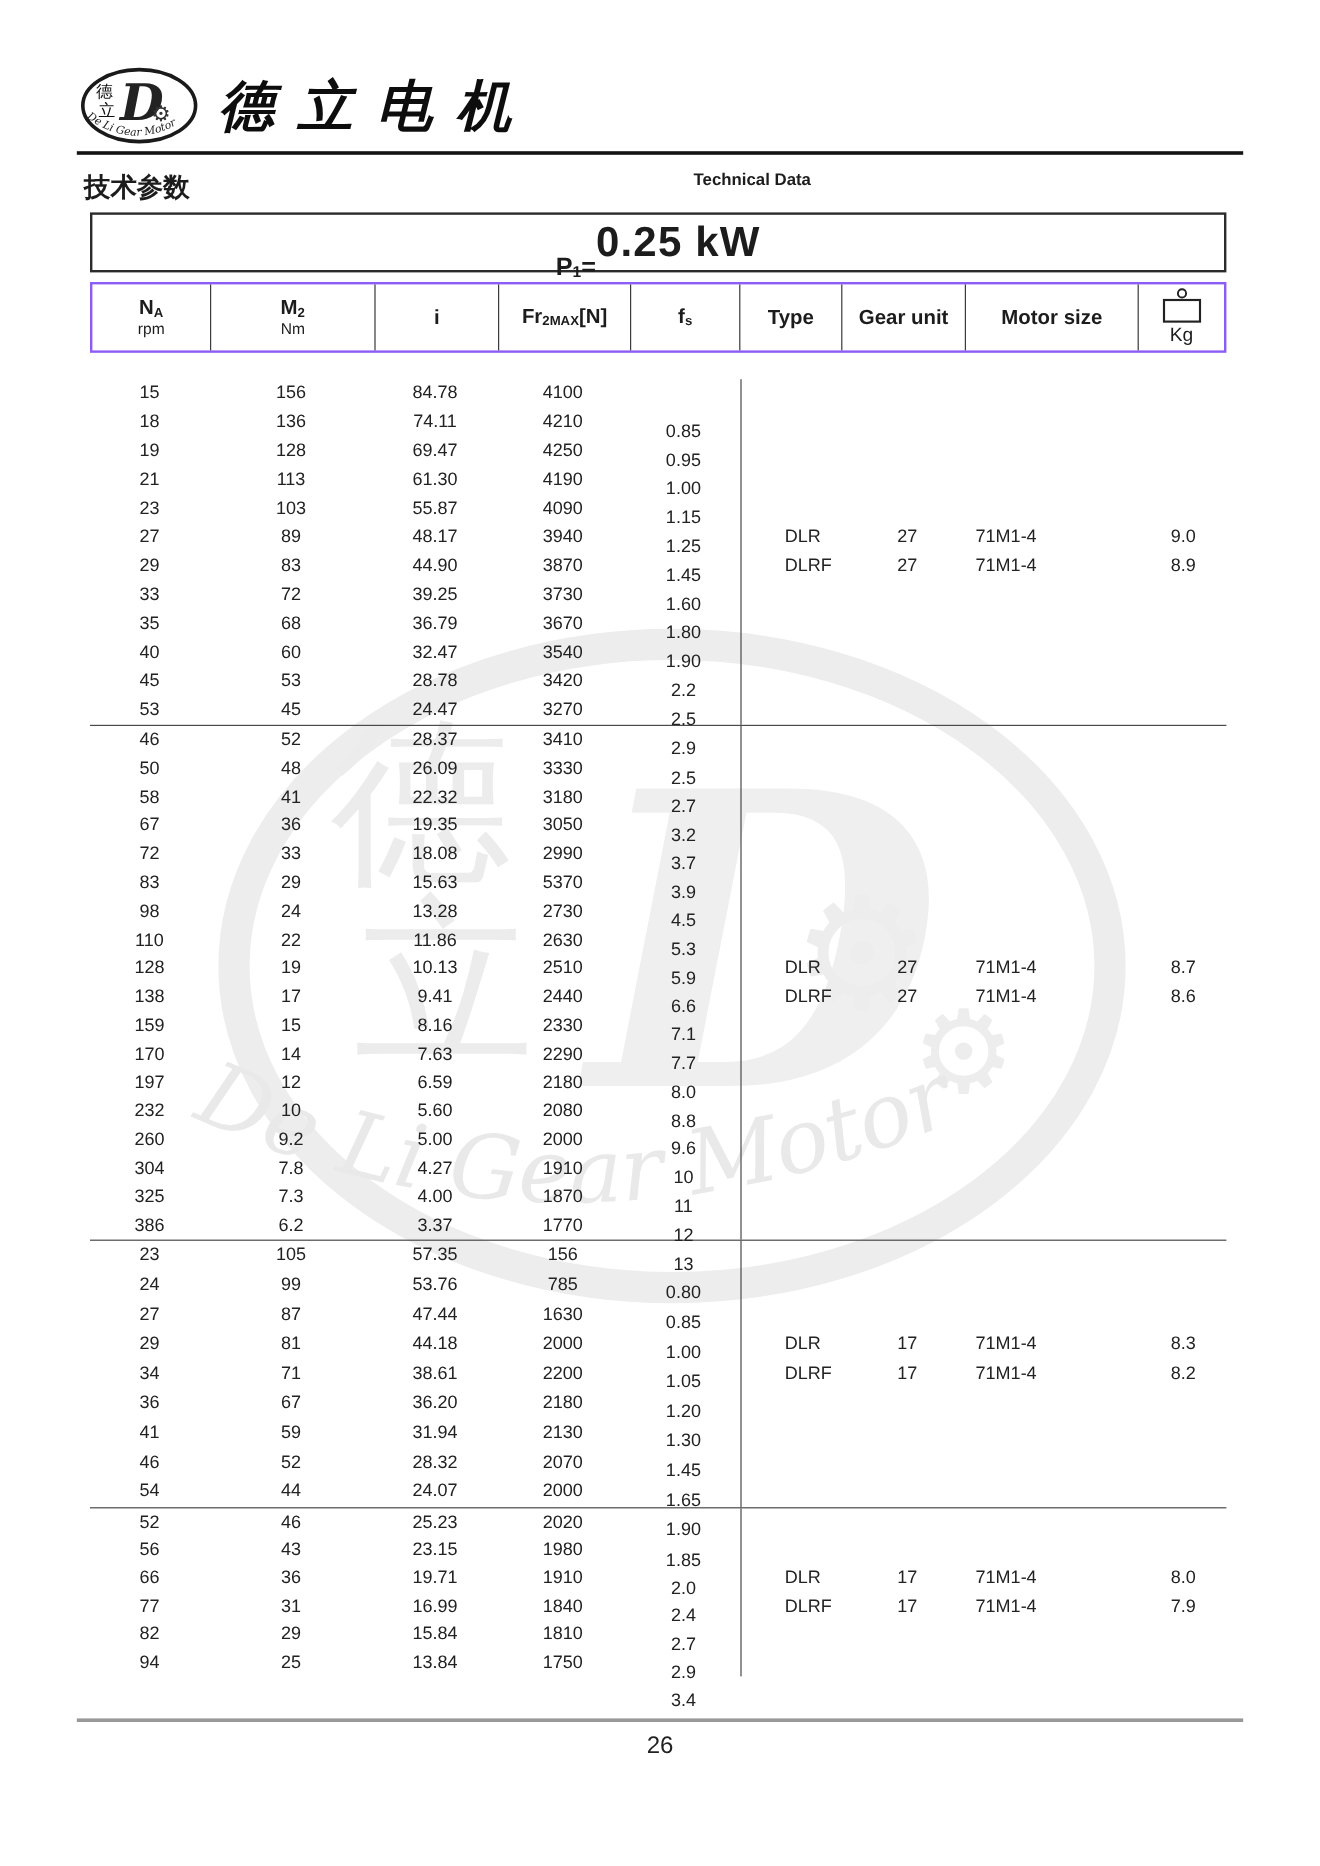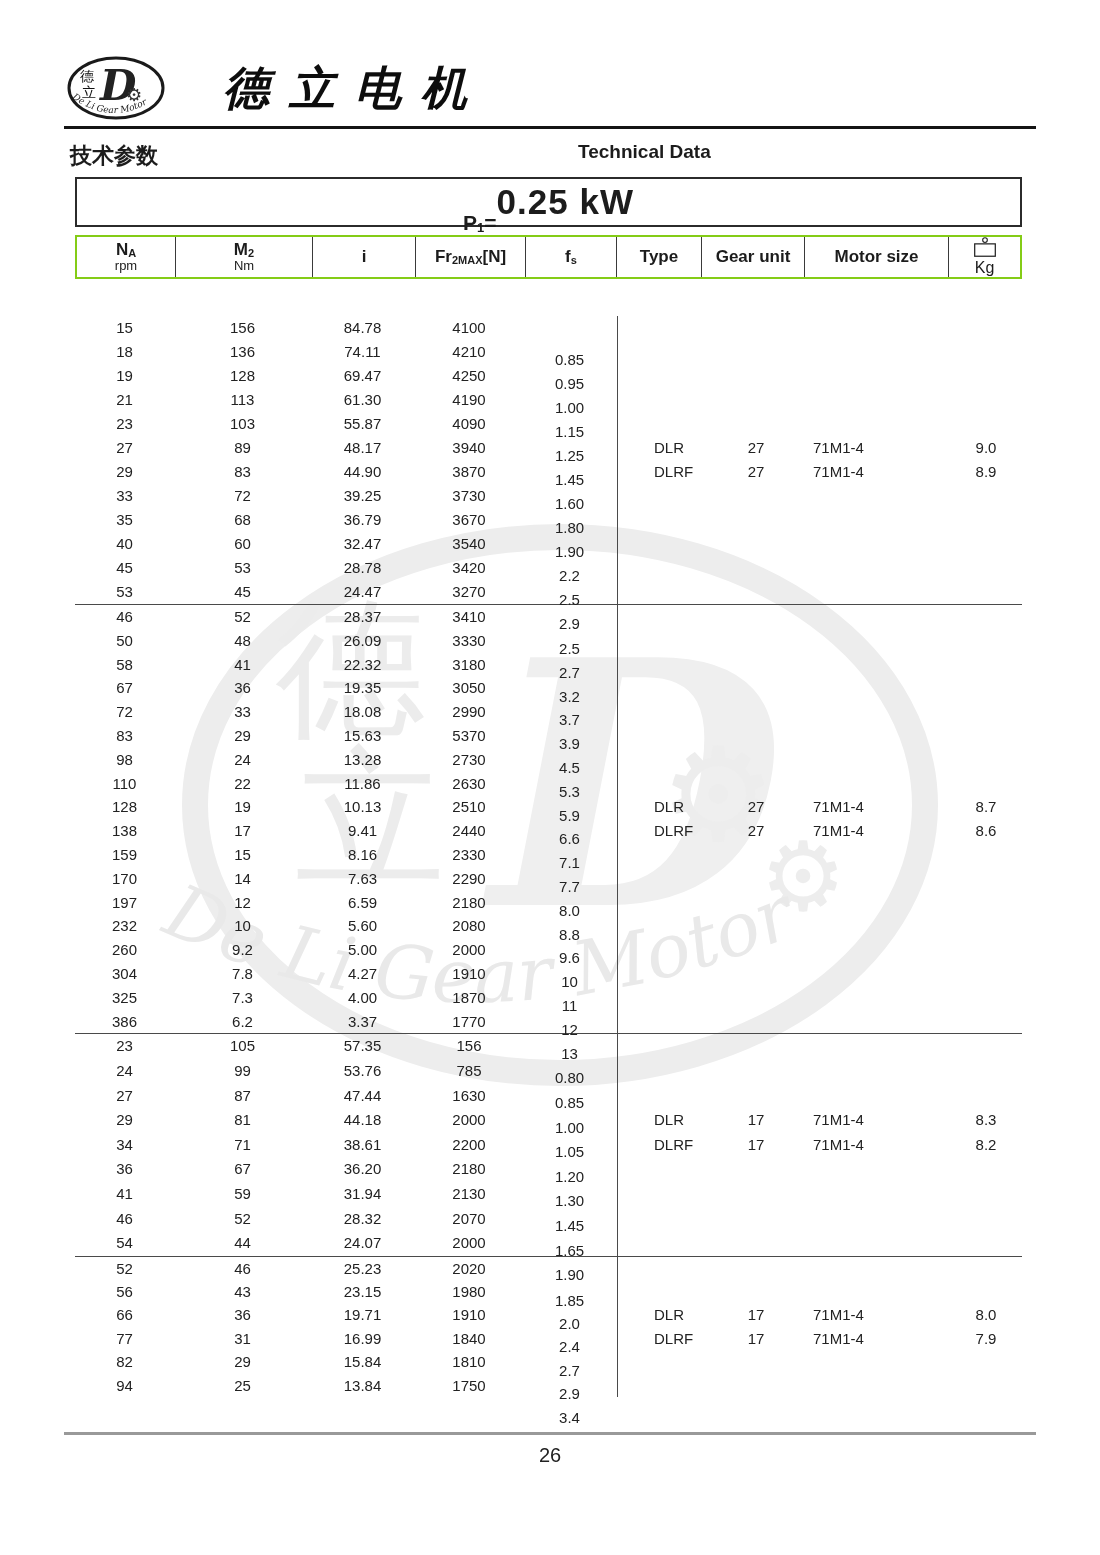--- a/index.html
+++ b/index.html
@@ -4,32 +4,32 @@
 <style>
   html,body{margin:0;padding:0;background:#fff;}
   .page{position:relative;width:1100px;height:1555px;background:#fff;overflow:hidden;
         font-family:"Liberation Sans",sans-serif;color:#1c1c1c;}
   .layer{position:absolute;z-index:1;}
   
   .watermark{position:absolute;left:100px;top:510px;z-index:0;}
   
   .logo-svg{position:absolute;left:64px;top:54px;}
   .brand-title{position:absolute;left:182px;top:58px;font-family:"DejaVu Serif",serif;
-               font-weight:bold;font-style:italic;font-size:46px;letter-spacing:20px;color:#0d0d0d;margin-left:41px;}
+               font-weight:bold;font-style:italic;font-size:46px;letter-spacing:20px;color:#0d0d0d;}
   .top-rule{position:absolute;left:64px;top:126px;width:972px;height:3px;background:#141414;}
   .title-cn{position:absolute;left:70px;top:141px;font-size:22px;font-weight:600;}
-  .title-en{position:absolute;left:578px;top:141px;font-size:19px;font-weight:bold;}
+  .title-en{position:absolute;left:578px;top:141px;font-size:14px;font-weight:bold;}
   
   .p1-box{position:absolute;left:75px;top:177px;width:947px;height:50px;border:2px solid #2b2b2b;
           box-sizing:border-box;display:flex;align-items:center;justify-content:center;}
   .p-small{font-size:21px;font-weight:bold;margin-top:41px;}
   .p-small .sub1{font-size:13px;vertical-align:-2px;font-weight:bold;}
   .p-big{font-size:35px;font-weight:bold;letter-spacing:1px;text-align:center;}
   
-  .thead{position:absolute;left:75px;top:235px;width:947px;height:44px;border:2px solid #84cc16;
+  .thead{position:absolute;left:75px;top:235px;width:947px;height:59px;border:2px solid #8b5cf6;
          box-sizing:border-box;display:flex;}
   .hcell{border-right:1px solid #3a3a3a;box-sizing:border-box;display:flex;flex-direction:column;
          align-items:center;justify-content:center;line-height:1.15;}
   .hcell:last-child{border-right:none;}
   .h-main{font-size:17px;font-weight:bold;}
   .h-sub{font-size:11px;font-weight:bold;vertical-align:-2px;}
   .h-unit{font-size:13px;}
   .w-na{flex:0 0 99px;} .w-m2{flex:0 0 137px;} .w-i{flex:0 0 103px;} .w-fr{flex:0 0 110px;}
   .w-fs{flex:0 0 91px;} .w-ty{flex:0 0 85px;} .w-gu{flex:0 0 103px;} .w-ms{flex:0 0 144px;}
   .w-kg{flex:1 1 auto;}

